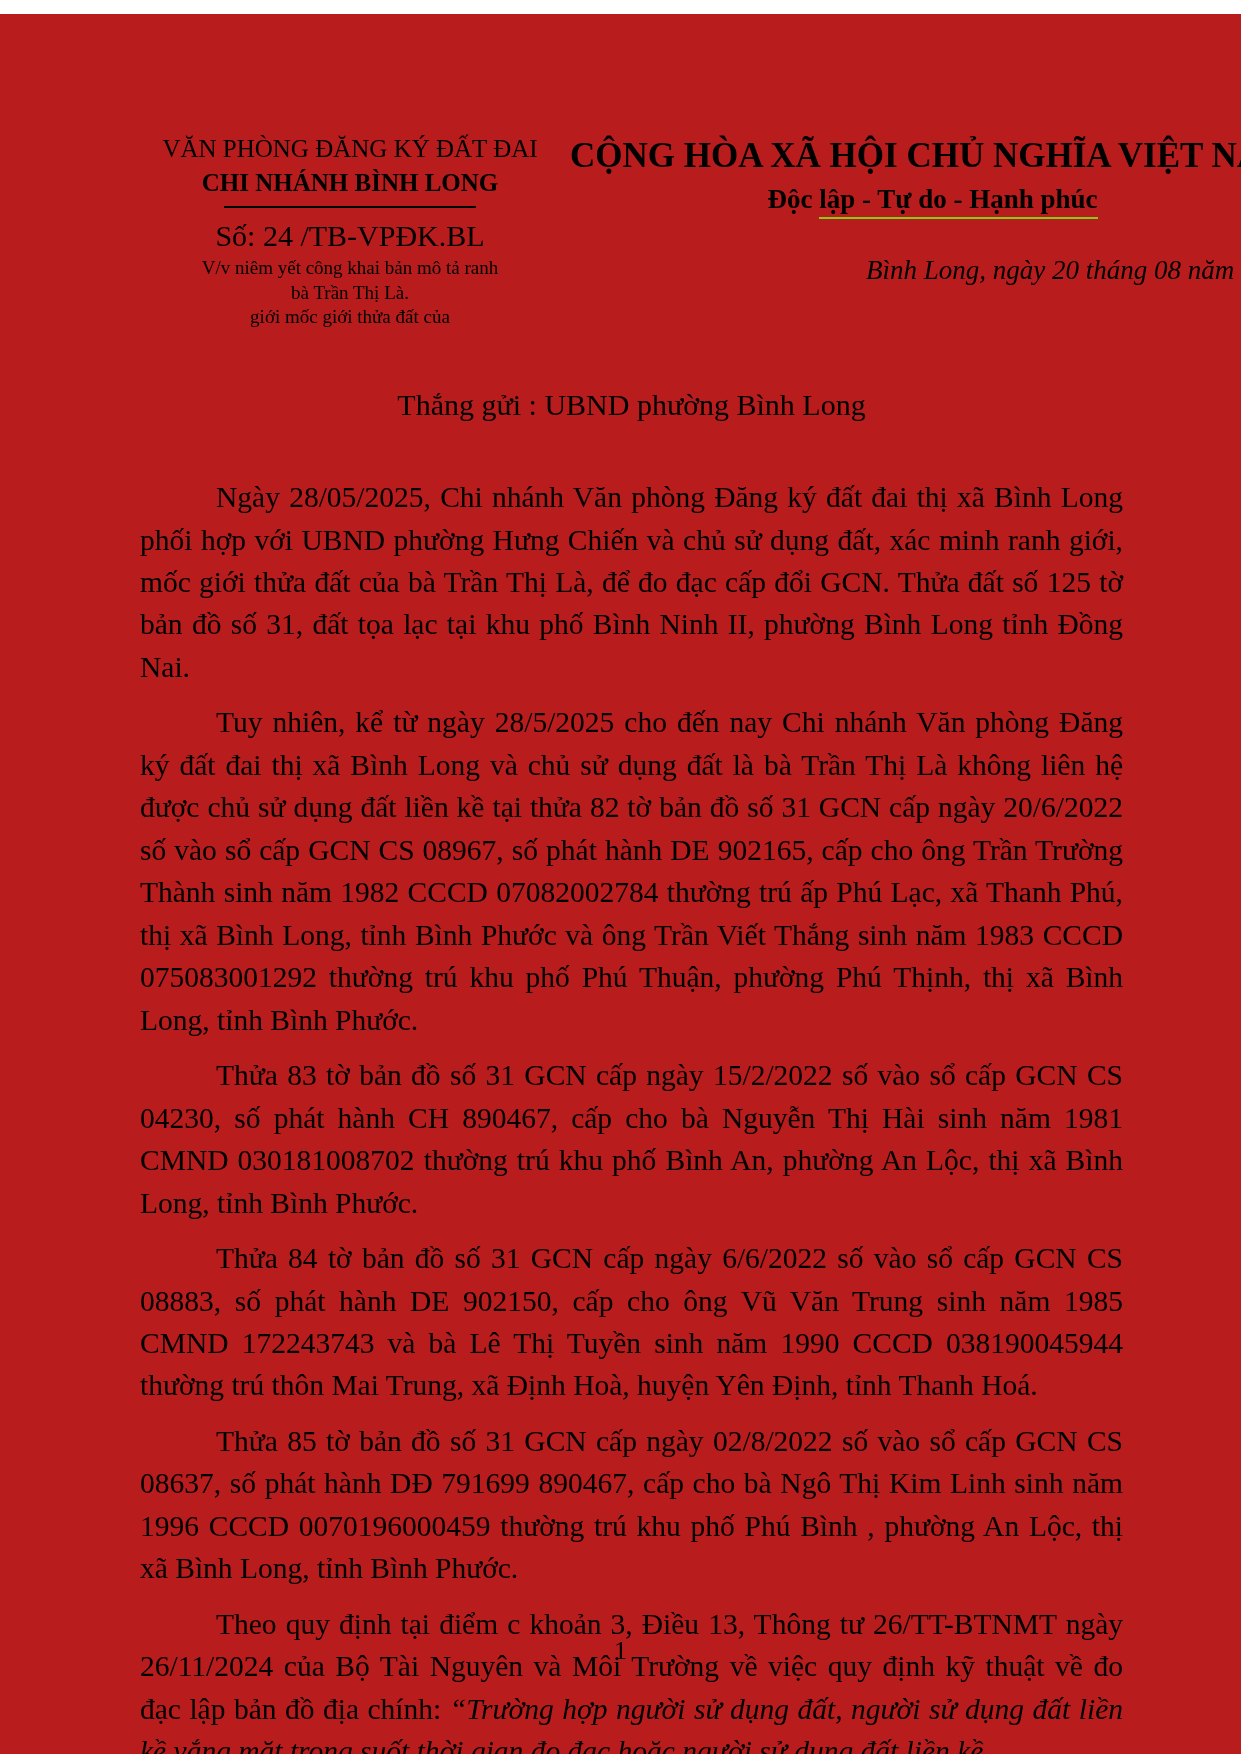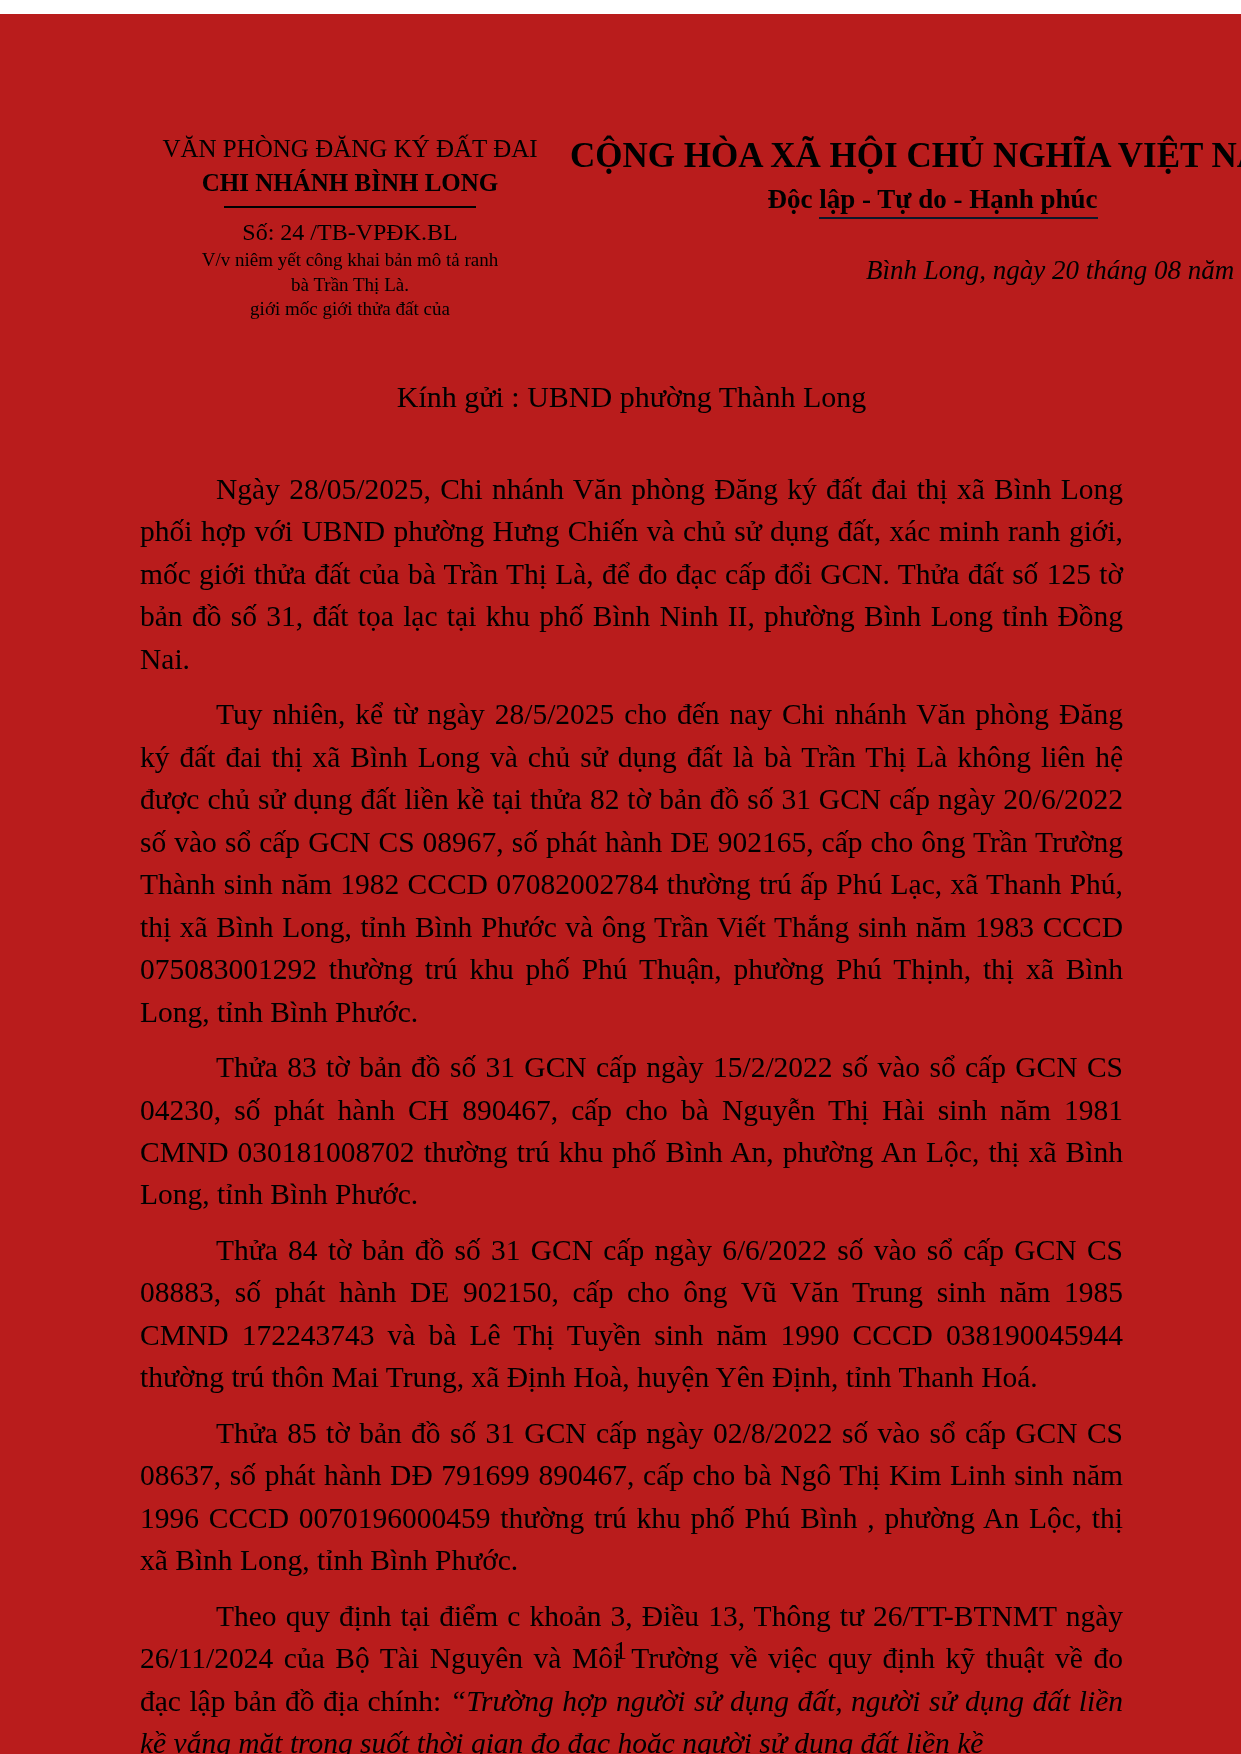--- a/index.html
+++ b/index.html
@@ -33,33 +33,33 @@
     flex-shrink: 0;
   }
   .header-left .org-line { white-space: nowrap; }
   .header-left .branch-line { font-weight: bold; white-space: nowrap; }
   .header-left .rule {
     width: 252px;
     height: 0;
     border-bottom: 2px solid #000;
     margin: 6px auto 8px auto;
   }
-  .doc-number { font-size: 24px; white-space: nowrap; }
+  .doc-number { font-size: 30px; white-space: nowrap; }
   .subject-line { font-size: 19px; line-height: 1.3; }
   .header-right {
     flex: 1;
     text-align: center;
     font-size: 26px;
     line-height: 1.35;
     padding-left: 10px;
   }
   .national-title { font-weight: bold; white-space: nowrap; font-size: 35px; }
   .motto { font-weight: bold; font-size: 27px; margin-top: 2px; }
   .motto .u {
-    border-bottom: 2px solid #0f172a;
+    border-bottom: 2px solid #84cc16;
     padding-bottom: 3px;
   }
   .date-line {
     font-style: italic;
     font-size: 27px;
     margin-top: 34px;
     white-space: nowrap;
     text-align: right;
   }
   
@@ -110,21 +110,21 @@
     </div>
 
     <div class="header-right">
       <div class="national-title">CỘNG HÒA XÃ HỘI CHỦ NGHĨA VIỆT NAM</div>
       <div class="motto"><span>Độc </span><span class="u">lập - Tự do - Hạnh phúc</span></div>
       <div class="date-line">Bình Long,  ngày 20  tháng 08 năm 2025</div>
     </div>
 
   </div>
 
-  <div class="salutation">Kính gửi : UBND phường Thành Long</div>
+  <div class="salutation">Thắng gửi : UBND phường Bình Long</div>
 
   <div class="body-text">
     <p>Ngày 28/05/2025, Chi nhánh Văn phòng Đăng ký đất đai thị xã Bình Long phối hợp với UBND phường Hưng Chiến và chủ sử dụng đất, xác minh ranh giới, mốc giới thửa đất của bà Trần Thị Là, để đo đạc cấp đổi GCN. Thửa đất số 125 tờ bản đồ số 31, đất tọa lạc tại khu phố Bình Ninh II, phường Bình Long tỉnh Đồng Nai.</p>
     <p>Tuy nhiên, kể từ ngày 28/5/2025 cho đến nay Chi nhánh Văn phòng Đăng ký đất đai thị xã Bình Long và chủ sử dụng đất là bà Trần Thị Là không liên hệ được chủ sử dụng đất liền kề tại thửa 82 tờ bản đồ số 31 GCN cấp ngày 20/6/2022 số vào sổ cấp GCN CS 08967, số phát hành DE 902165, cấp cho ông Trần Trường Thành sinh năm 1982 CCCD 07082002784 thường trú ấp Phú Lạc, xã Thanh Phú, thị xã Bình Long, tỉnh Bình Phước và ông Trần Viết Thắng sinh năm 1983 CCCD 075083001292 thường trú khu phố Phú Thuận, phường Phú Thịnh, thị xã Bình Long, tỉnh Bình Phước.</p>
     <p>Thửa 83 tờ bản đồ số 31 GCN cấp ngày 15/2/2022 số vào sổ cấp GCN CS 04230, số phát hành CH 890467, cấp cho bà Nguyễn Thị Hài sinh năm 1981 CMND 030181008702 thường trú khu phố Bình An, phường An Lộc, thị xã Bình Long, tỉnh Bình Phước.</p>
     <p>Thửa 84 tờ bản đồ số 31 GCN cấp ngày 6/6/2022 số vào sổ cấp GCN CS 08883, số phát hành DE 902150, cấp cho ông Vũ Văn Trung sinh năm 1985 CMND 172243743 và bà Lê Thị Tuyền sinh năm 1990 CCCD 038190045944 thường trú thôn Mai Trung, xã Định Hoà, huyện Yên Định, tỉnh Thanh Hoá.</p>
     <p>Thửa 85 tờ bản đồ số 31 GCN cấp ngày 02/8/2022 số vào sổ cấp GCN CS 08637, số phát hành DĐ 791699 890467, cấp cho bà Ngô Thị Kim Linh sinh năm 1996 CCCD 0070196000459 thường trú khu phố Phú Bình , phường An Lộc, thị xã Bình Long, tỉnh Bình Phước.</p>
     <p><span>Theo quy định tại điểm c khoản 3, Điều 13, Thông tư 26/TT-BTNMT ngày 26/11/2024 của Bộ Tài Nguyên và Môi Trường về việc quy định kỹ thuật về đo đạc lập bản đồ địa chính: </span><span class="quote">“Trường hợp người sử dụng đất, người sử dụng đất liền kề vắng mặt trong suốt thời gian đo đạc hoặc người sử dụng đất liền kề</span></p>
   </div>
 

